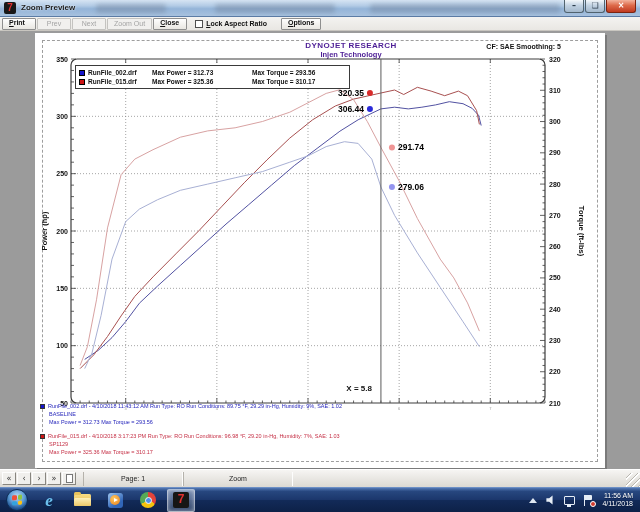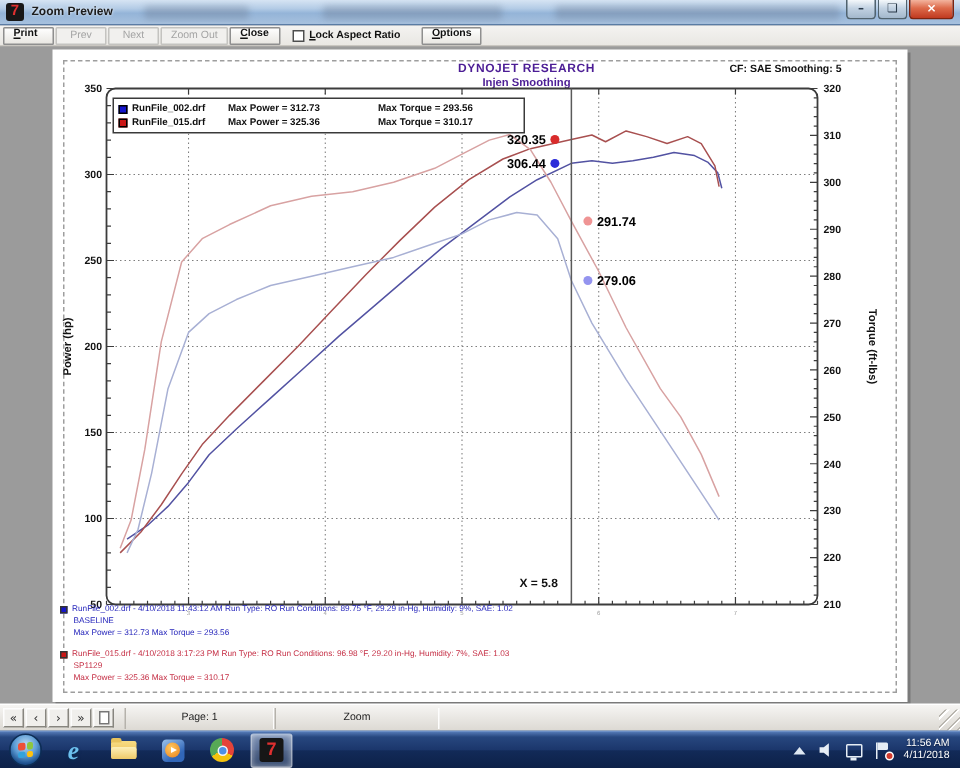--- a/index.html
+++ b/index.html
@@ -140,21 +140,21 @@
       <span class="chk-label ul-first">Lock Aspect Ratio</span>
     </div>
     <div class="tbtn opt-btn ul-first">Options</div>
   </div>
 
   <div class="preview">
     <div class="page">
       <div class="margin-dash"></div>
       <div class="hdr">
         <div class="l1">DYNOJET RESEARCH</div>
-        <div class="l2">Injen Smoothing</div>
+        <div class="l2">Injen Technology</div>
       </div>
       <div class="cf">CF: SAE  Smoothing: 5</div>
 
       <svg id="chart" width="570" height="435">
           <line x1="36" y1="83.33333333333333" x2="510" y2="83.33333333333333" stroke="#7e7e7e" stroke-width="0.7" stroke-dasharray="1,2"></line>
           <line x1="36" y1="140.66666666666666" x2="510" y2="140.66666666666666" stroke="#7e7e7e" stroke-width="0.7" stroke-dasharray="1,2"></line>
           <line x1="36" y1="198" x2="510" y2="198" stroke="#7e7e7e" stroke-width="0.7" stroke-dasharray="1,2"></line>
           <line x1="36" y1="255.33333333333331" x2="510" y2="255.33333333333331" stroke="#7e7e7e" stroke-width="0.7" stroke-dasharray="1,2"></line>
           <line x1="36" y1="312.6666666666667" x2="510" y2="312.6666666666667" stroke="#7e7e7e" stroke-width="0.7" stroke-dasharray="1,2"></line>
           <line x1="90.69230769230771" y1="26" x2="90.69230769230771" y2="370" stroke="#7e7e7e" stroke-width="0.7" stroke-dasharray="1,2"></line>

